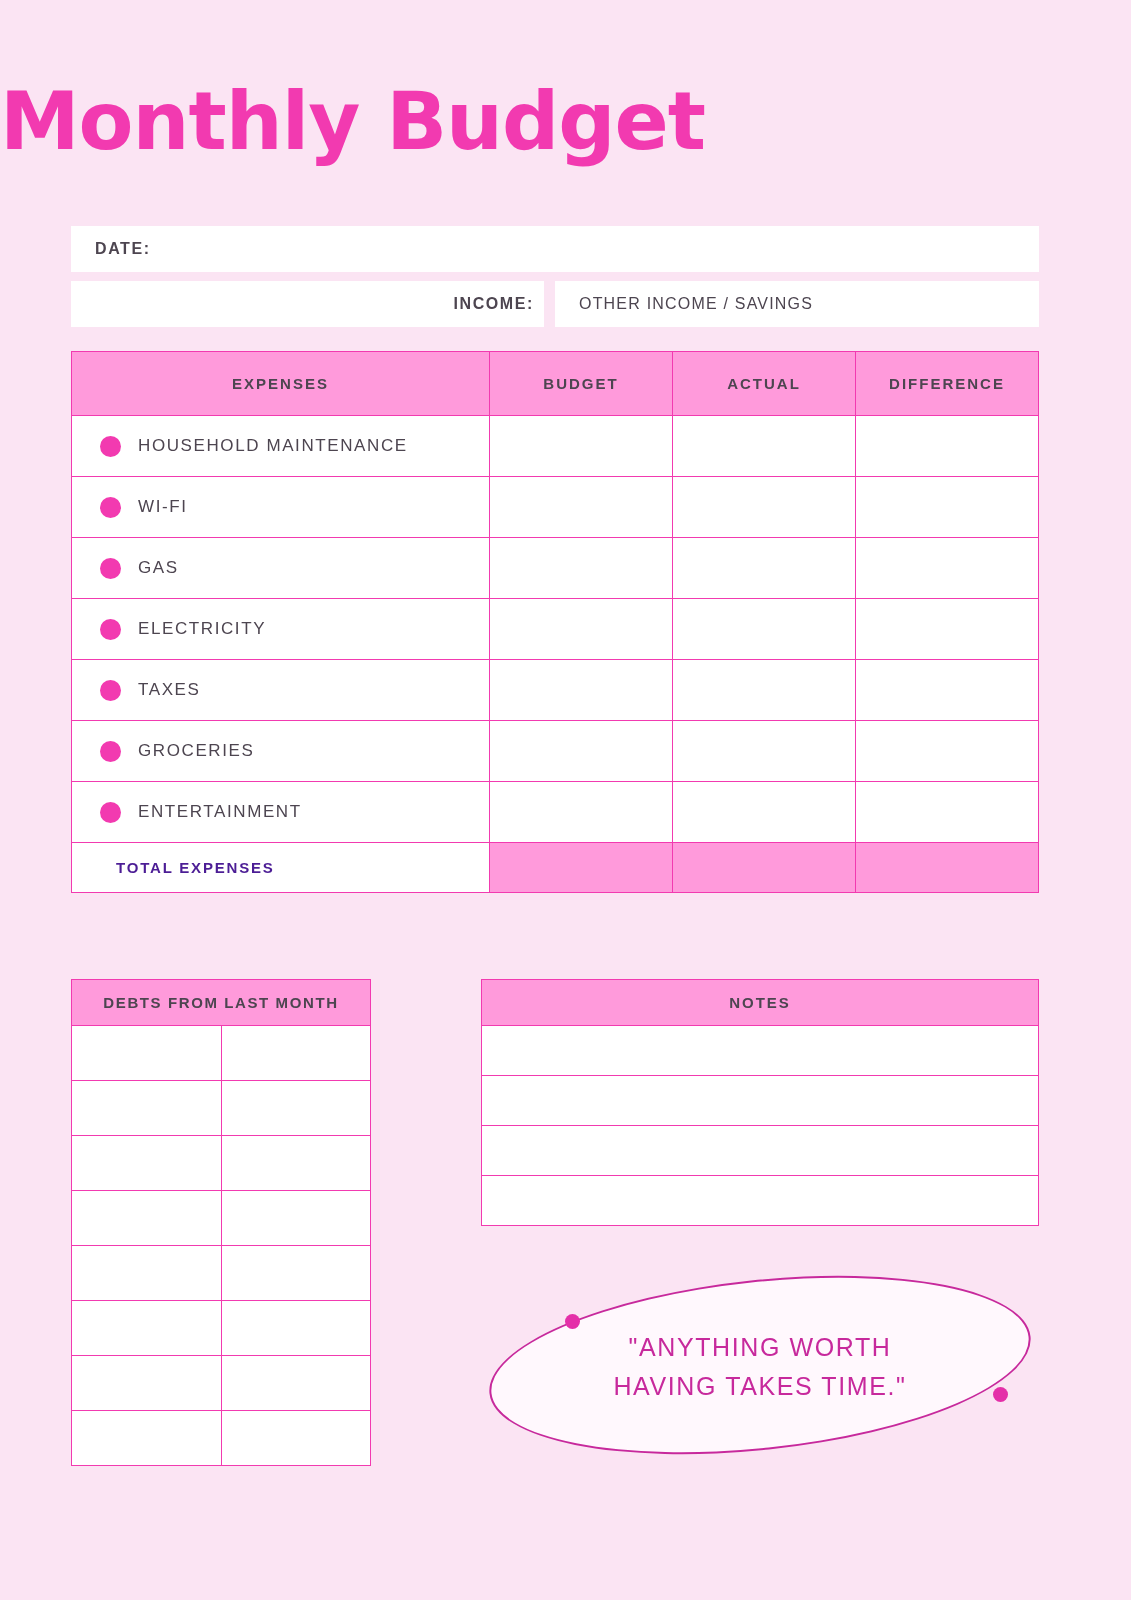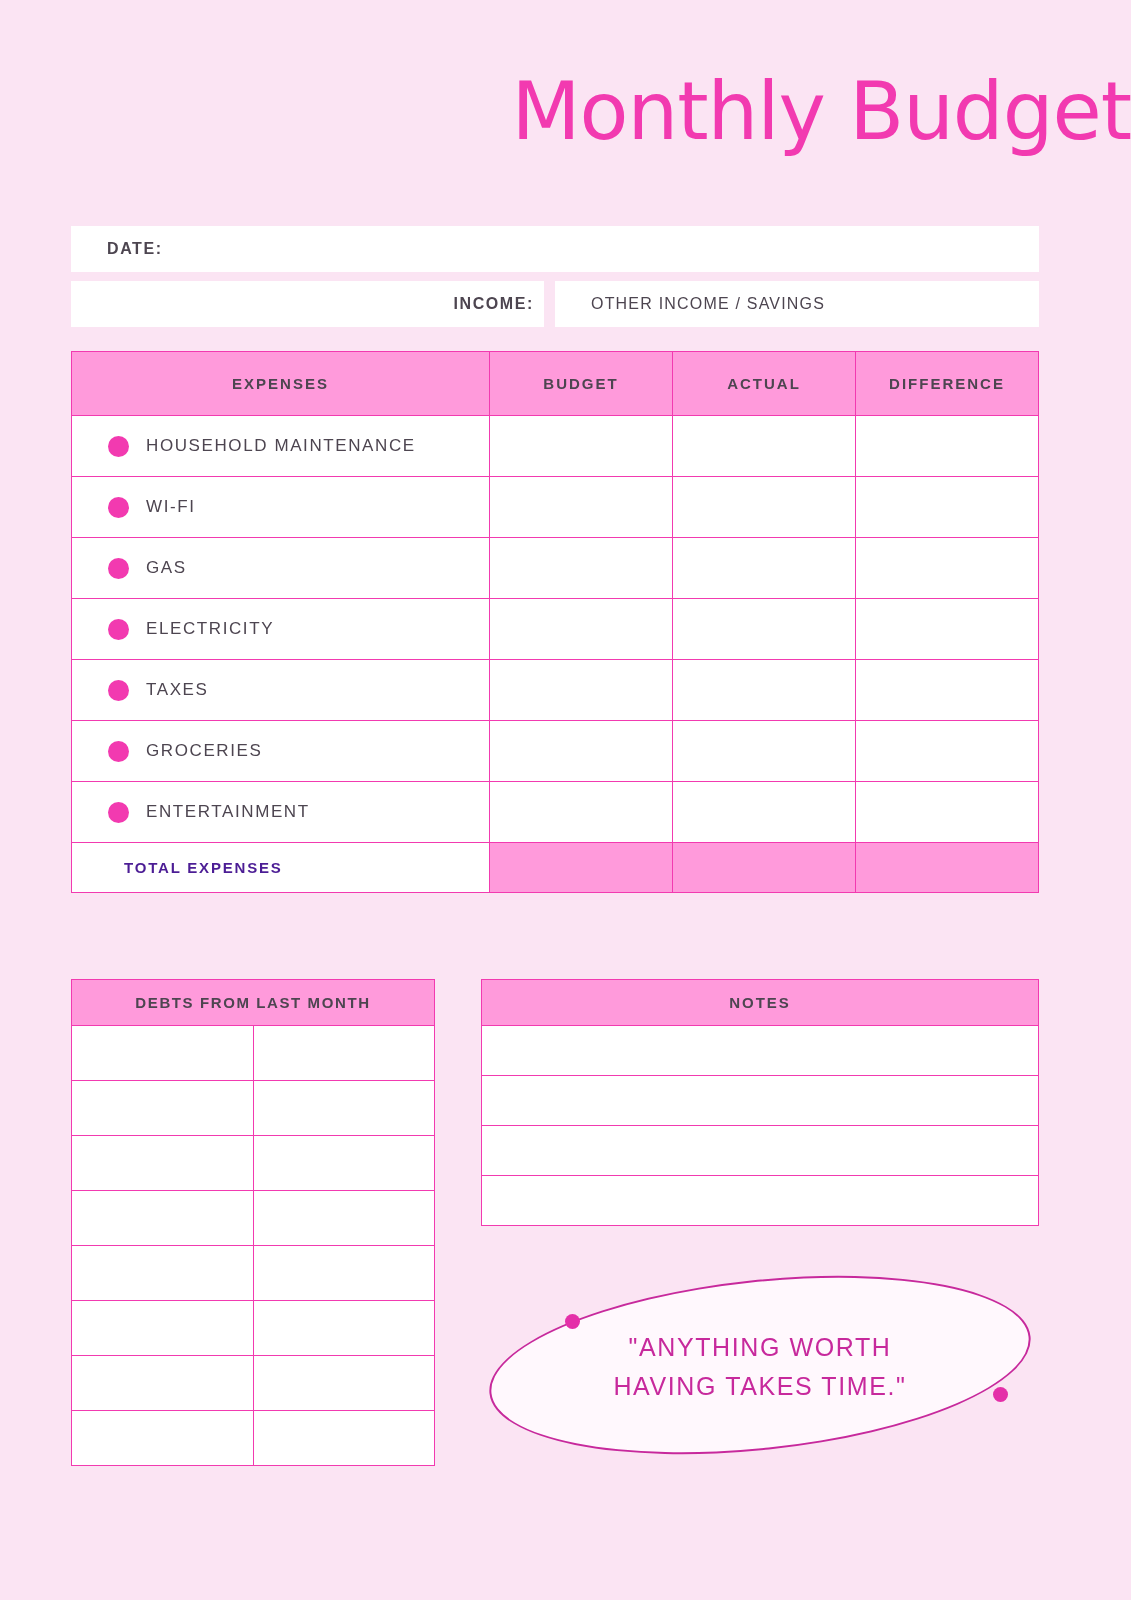--- a/index.html
+++ b/index.html
@@ -17,39 +17,39 @@
   }
 
   .page {
     position: absolute;
     inset: 0;
   }
 
   
   .title {
     position: absolute;
-    top: 72px;
+    top: 82px;
     left: 0;
     width: 100%;
-    text-align: right;
+    text-align: left;
     font-family: "DejaVu Sans", sans-serif;
-    font-weight: normal;
+    font-weight: bold;
     font-size: 80px;
     letter-spacing: -1px;
     color: #f23ab0;
     line-height: 1;
   }
 
   
   .field-bar {
     position: absolute;
     background: #ffffff;
     display: flex;
     align-items: center;
-    padding-left: 36px;
+    padding-left: 24px;
     font-size: 16px;
     font-weight: bold;
     letter-spacing: 1.6px;
     color: #4d4550;
   }
   #date-bar   { left: 71px; top: 226px; width: 968px; height: 46px; }
   #income-bar { left: 71px; top: 281px; width: 473px; height: 46px; justify-content: flex-end; }
   #other-bar  { left: 555px; top: 281px; width: 484px; height: 46px; letter-spacing: 1.2px; font-weight: normal; }
 
   
@@ -58,21 +58,21 @@
     left: 71px;
     top: 351px;
     width: 968px;
     border-collapse: collapse;
     table-layout: fixed;
   }
   .exp-table td, .exp-table th {
     border: 1.5px solid #f23ab0;
     background: #ffffff;
     height: 61px;
-    padding: 16px;
+    padding: 8px;
   }
   .exp-table thead th {
     background: #ff9adb;
     height: 64px;
     font-size: 15px;
     font-weight: bold;
     letter-spacing: 2px;
     color: #4d4550;
   }
   .exp-table .col-name { width: 418px; }
@@ -102,21 +102,21 @@
     color: #4c1d95;
   }
   .total-cell { background: #ff9adb !important; }
   .exp-table tr.total-row td { height: 50px; }
 
   
   .debts {
     position: absolute;
     left: 71px;
     top: 979px;
-    width: 364px;
+    width: 300px;
     border-collapse: collapse;
     table-layout: fixed;
     padding-left: 24px;
   }
   .debts th {
     background: #ff9adb;
     border: 1.5px solid #f23ab0;
     height: 46px;
     font-size: 15px;
     font-weight: bold;

